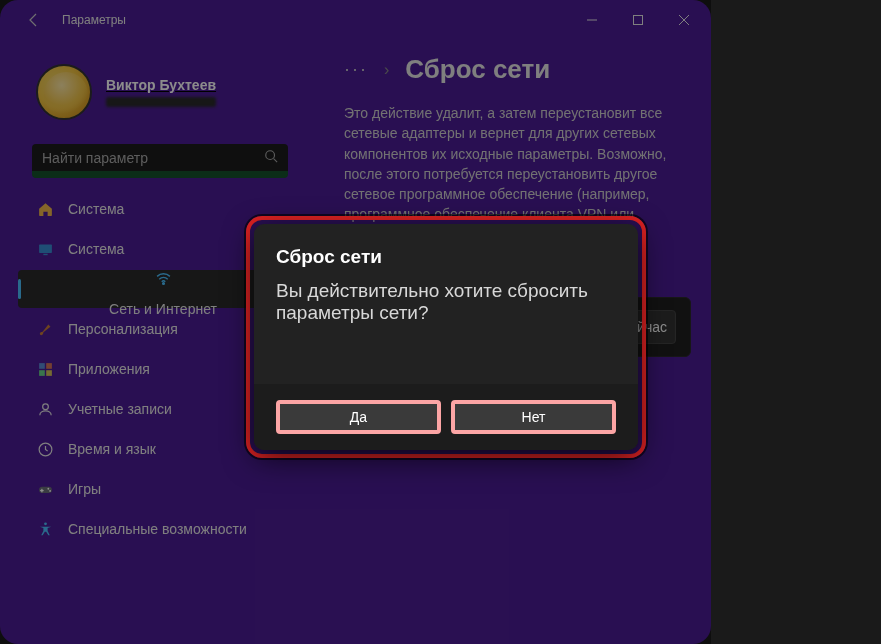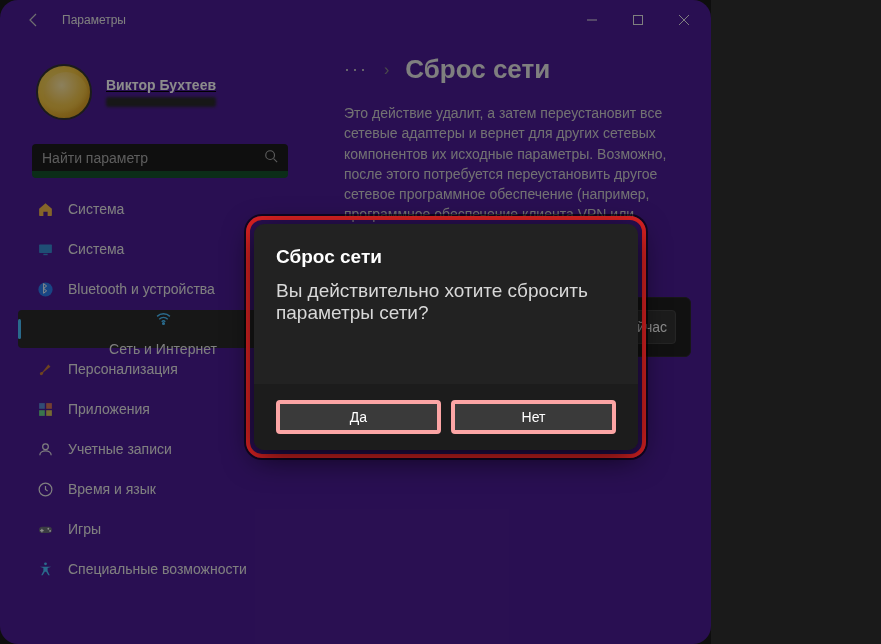--- a/index.html
+++ b/index.html
@@ -110,29 +110,20 @@
           </div>
           <div class="nav-item">
             <span class="nav-icon">
               <svg viewBox="0 0 24 24" width="17" height="17">
                 <rect x="3" y="5" width="18" height="12" rx="1" fill="#3a8fd6"></rect>
                 <rect x="9" y="18" width="6" height="2" fill="#3a8fd6"></rect>
               </svg>
             </span>
             <span>Система</span>
           </div>
-          <div class="nav-item">
-            <span class="nav-icon">
-              <svg viewBox="0 0 24 24" width="17" height="17">
-                <circle cx="12" cy="12" r="10" fill="#2d7ff0"></circle>
-                <path d="M11 6v12l5-4-5-4 5-4-5-4z" fill="none" stroke="#fff" stroke-width="1.6" transform="translate(0 2) scale(.85)"></path>
-              </svg>
-            </span>
-            <span>Bluetooth и устройства</span>
-          </div>
           <div class="nav-item selected">
             <span class="nav-icon">
               <svg viewBox="0 0 24 24" width="17" height="17" fill="none" stroke="#4cc2ff" stroke-width="2">
                 <path d="M3 9c5-5 13-5 18 0"></path>
                 <path d="M6 13c3.5-3.5 8.5-3.5 12 0"></path>
                 <path d="M9.5 16.5c1.5-1.5 3.5-1.5 5 0"></path>
                 <circle cx="12" cy="19" r="1.2" fill="#4cc2ff"></circle>
               </svg>
             </span>
             <span>Сеть и Интернет</span>

